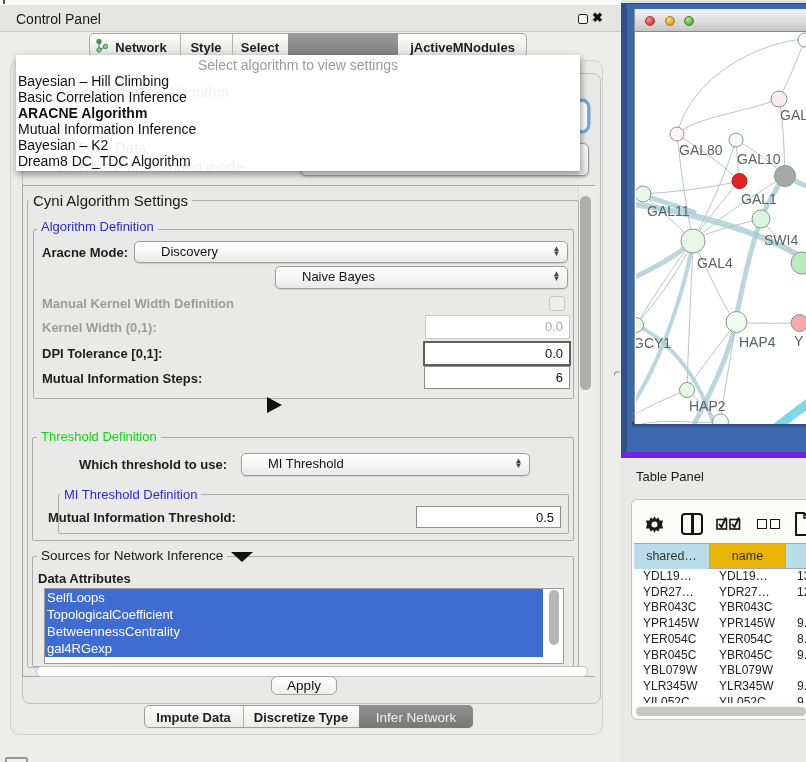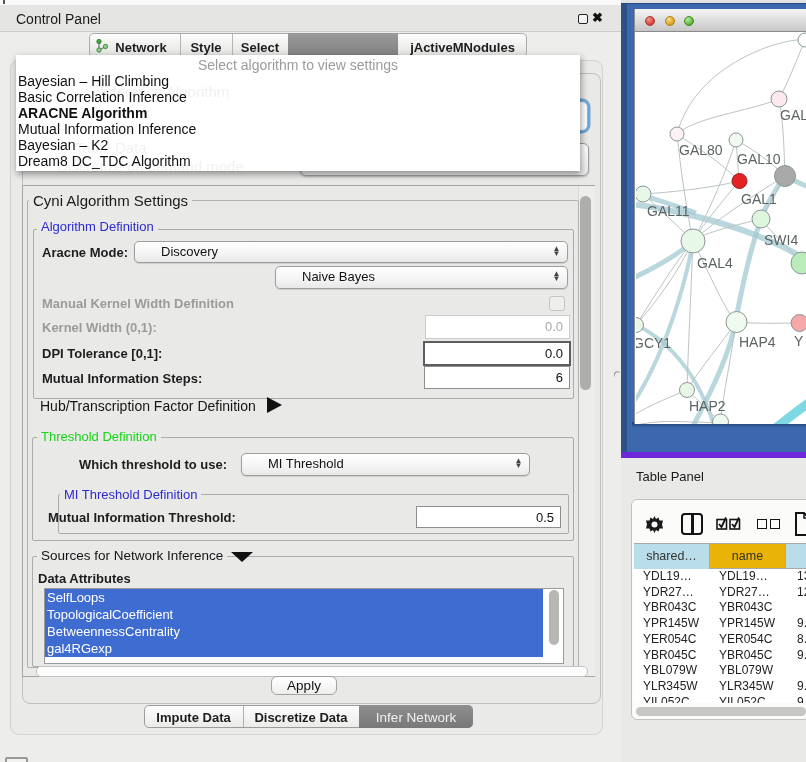--- a/index.html
+++ b/index.html
@@ -87,21 +87,20 @@
   <div class="abs b13" style="left:42px;top:346px;">DPI Tolerance [0,1]:</div>
   <div class="field" style="left:423px;top:341px;width:144px;height:21px;border:2px solid #5e5e5e;">
       <span>0.0</span>
     </div>
 
   <div class="abs b13" style="left:42px;top:371px;">Mutual Information Steps:</div>
   <div class="field" style="left:424px;top:366px;width:144px;height:21px;border:1px solid #8e8e8c;">
       <span>6</span>
     </div>
 
-  <div class="abs" style="left:40px;top:398px;font-size:14px;color:#151515;">Hub/Transcription Factor Definition</div>
   <div class="abs" style="left:267px;top:397px;width:0;height:0;border-left:15px solid #111;border-top:8px solid transparent;border-bottom:8px solid transparent;"></div>
 
   <div class="gbox" style="left:32px;top:437px;width:540px;height:102px;"></div>
   <div class="gtitle" style="left:37px;top:429px;font-size:13px;color:#16d516;">Threshold Definition</div>
 
   <div class="abs b13" style="left:79px;top:457px;">Which threshold to use:</div>
   <div class="combo" style="left:241px;top:453px;width:287px;height:21px;">
     <span class="ct">MI Threshold</span>
     <span class="arr" style="right:6px;top:4px;">▲<br>▼</span>
   </div>
@@ -124,21 +123,21 @@
   <div class="abs" style="left:549px;top:590px;width:10px;height:55px;background:#b6b6b4;border-radius:5px;"></div>
 
   <div class="abs" style="left:36px;top:666px;width:550px;height:9px;background:#fdfdfd;border:1px solid #c2c2c0;border-radius:5px;"></div>
 
   <div class="abs" style="left:271px;top:676px;width:66px;height:19px;background:linear-gradient(#ffffff,#f6f6f6 55%,#ededec);border:1px solid #a2a2a0;border-radius:6px;box-sizing:border-box;text-align:center;font-size:13.5px;color:#111;line-height:18px;">Apply</div>
 
   <div class="abs" style="left:144px;top:705px;width:329px;height:23px;background:linear-gradient(#fdfdfd,#ebebea);border:1px solid #9c9c9a;border-radius:5px;box-sizing:border-box;"></div>
   <div class="abs" style="left:243px;top:706px;width:1px;height:21px;background:#b0b0ae;"></div>
   <div class="abs" style="left:359px;top:705px;width:114px;height:23px;background:linear-gradient(#8f8f8f,#787878);border-radius:0 5px 5px 0;"></div>
   <div class="abs b13" style="left:144px;top:710px;width:99px;text-align:center;">Impute Data</div>
-  <div class="abs b13" style="left:243px;top:710px;width:116px;text-align:center;">Discretize Data</div>
+  <div class="abs b13" style="left:243px;top:710px;width:116px;text-align:center;">Discretize Type</div>
   <div class="abs" style="left:359px;top:710px;width:114px;text-align:center;font-size:13.5px;color:#f0f0f0;">Infer Network</div>
 
   <div class="abs" style="left:5px;top:757px;width:19px;height:10px;border:2px solid #989898;border-radius:2px;background:#f2f2f1;"></div>
 
   <div class="abs" style="left:614px;top:371px;width:5px;height:5px;border-top:1.5px solid #8a8a8a;border-left:1.5px solid #8a8a8a;border-radius:4px 0 0 0;transform:rotate(12deg);"></div>
 </div>
 
 <div class="abs" style="left:16px;top:55px;width:564px;height:116px;background:#ffffff;box-shadow:1px 3px 7px rgba(0,0,0,0.42);font-size:14px;color:#111;">
   <div class="abs" style="left:84px;top:28px;font-size:15px;color:rgba(60,60,60,0.08);">Inference Algorithm</div>
   <div class="abs" style="left:59px;top:84px;font-size:15px;color:rgba(60,60,60,0.08);">Table Data</div>

